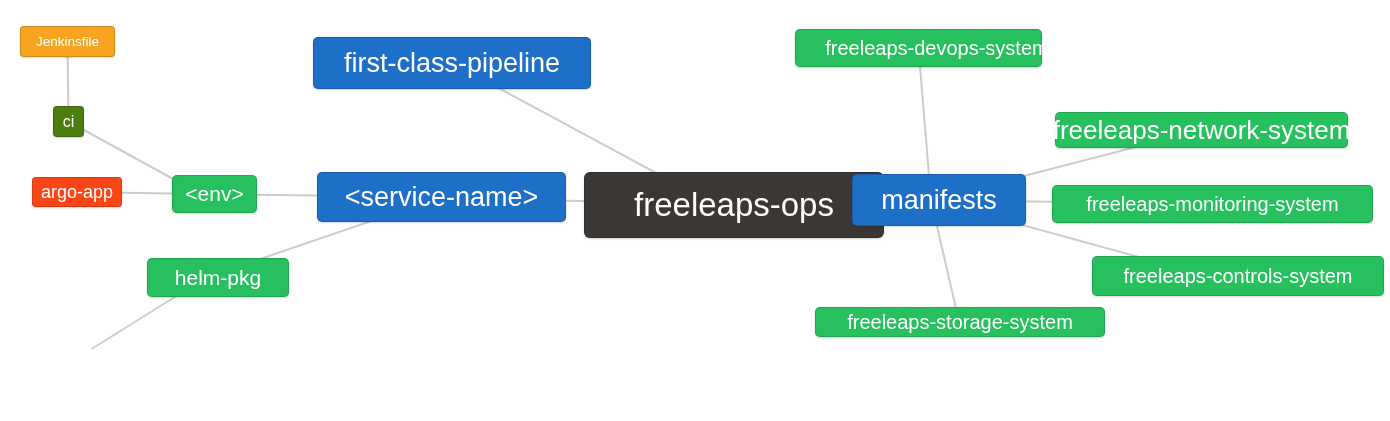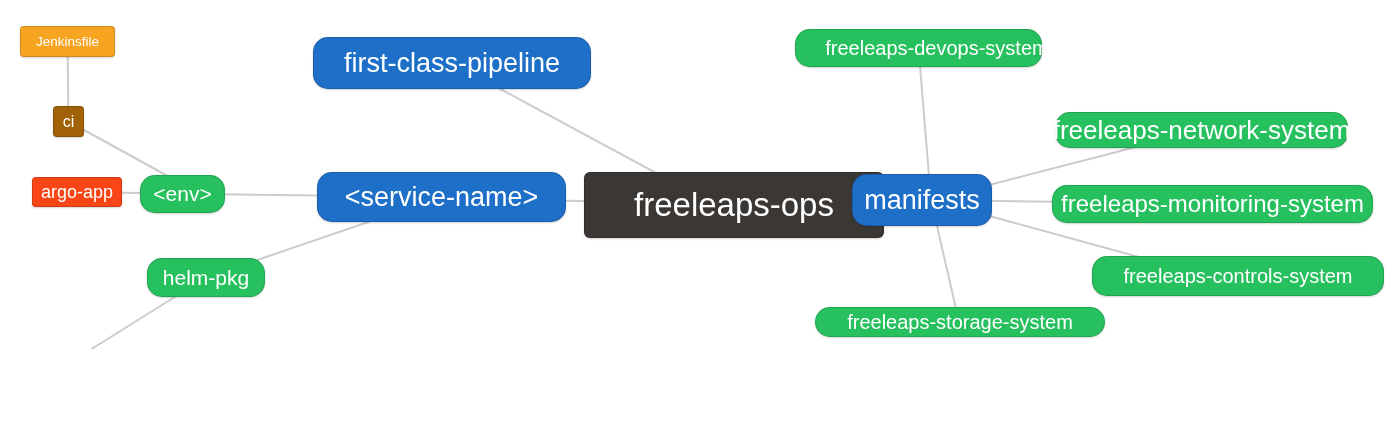--- a/index.html
+++ b/index.html
@@ -19,39 +19,39 @@
   }
   .node {
     position: absolute;
     z-index: 1;
     display: flex;
     align-items: center;
     justify-content: center;
     color: #ffffff;
     white-space: nowrap;
     border: 1px solid rgba(0,0,0,0.15);
-    border-radius: 15px;
+    border-radius: 5px;
     box-shadow: 0 1px 2px rgba(0,0,0,0.18);
     box-sizing: border-box;
     cursor: pointer;
   }
   
   .n-jenkinsfile          { left: 20px;   top: 26px;  width: 95px;  height: 31px; font-size: 13.5px; border-radius: 4px; }
   .n-ci                   { left: 53px;   top: 106px; width: 31px;  height: 31px; font-size: 16px;   border-radius: 4px; }
   .n-argo-app             { left: 32px;   top: 177px; width: 90px;  height: 30px; font-size: 18px;   border-radius: 4px; }
-  .n-env                  { left: 140px;  top: 175px; width: 85px;  height: 38px; font-size: 21px; }
+  .n-env                  { left: 172px;  top: 175px; width: 85px;  height: 38px; font-size: 21px; }
   .n-service-name         { left: 317px;  top: 172px; width: 249px; height: 50px; font-size: 27px; }
   .n-first-class-pipeline { left: 313px;  top: 37px;  width: 278px; height: 52px; font-size: 27px; }
   .n-freeleaps-ops        { left: 584px;  top: 172px; width: 300px; height: 66px; font-size: 33px; border-radius: 6px; }
-  .n-manifests            { left: 852px;  top: 174px; width: 140px; height: 52px; font-size: 27px; }
-  .n-helm-pkg             { left: 147px;  top: 258px; width: 118px; height: 39px; font-size: 21px; }
+  .n-manifests            { left: 852px;  top: 174px; width: 174px; height: 52px; font-size: 27px; }
+  .n-helm-pkg             { left: 147px;  top: 258px; width: 142px; height: 39px; font-size: 21px; }
   .n-values-env-yaml      { left: 8px;    top: 333px; width: 167px; height: 32px; font-size: 16.5px; border-radius: 4px; }
   .n-devops-system        { left: 795px;  top: 29px;  width: 247px; height: 38px; font-size: 20px; padding-left: 37px; }
   .n-network-system       { left: 1055px; top: 112px; width: 293px; height: 36px; font-size: 26px; }
-  .n-monitoring-system    { left: 1052px; top: 185px; width: 321px; height: 38px; font-size: 24px; }
+  .n-monitoring-system    { left: 1052px; top: 185px; width: 321px; height: 38px; font-size: 20px; }
   .n-controls-system      { left: 1092px; top: 256px; width: 292px; height: 40px; font-size: 20px; }
   .n-storage-system       { left: 815px;  top: 307px; width: 290px; height: 30px; font-size: 20px; }
 </style>
 </head>
 <body>
 
 <div id="mindmap">
   <svg id="edges-layer" xmlns="http://www.w3.org/2000/svg">
       <line x1="67.5" y1="41.5" x2="68.5" y2="121.5" stroke="#cccccc" stroke-width="2"></line>
       <line x1="68.5" y1="121.5" x2="200.5" y2="194" stroke="#cccccc" stroke-width="2"></line>
@@ -63,21 +63,21 @@
       <line x1="452" y1="63" x2="715.5" y2="205" stroke="#cccccc" stroke-width="2"></line>
       <line x1="715.5" y1="205" x2="931" y2="200" stroke="#cccccc" stroke-width="2"></line>
       <line x1="931" y1="200" x2="918.5" y2="48" stroke="#cccccc" stroke-width="2"></line>
       <line x1="931" y1="200" x2="1201.5" y2="130" stroke="#cccccc" stroke-width="2"></line>
       <line x1="931" y1="200" x2="1212.5" y2="204" stroke="#cccccc" stroke-width="2"></line>
       <line x1="931" y1="200" x2="1208" y2="276" stroke="#cccccc" stroke-width="2"></line>
       <line x1="931" y1="200" x2="960" y2="326" stroke="#cccccc" stroke-width="2"></line>
     </svg>
 
   <div class="node n-jenkinsfile" style="background: rgb(247, 165, 32);">Jenkinsfile</div>
-  <div class="node n-ci" style="background: #a16207;">ci</div>
+  <div class="node n-ci" style="background: #4d7c0f;">ci</div>
   <div class="node n-argo-app" style="background: rgb(250, 70, 22);">argo-app</div>
   <div class="node n-env" style="background: rgb(38, 193, 94);">&lt;env&gt;</div>
   <div class="node n-service-name" style="background: rgb(30, 111, 200);">&lt;service-name&gt;</div>
   <div class="node n-first-class-pipeline" style="background: rgb(30, 111, 200);">first-class-pipeline</div>
   <div class="node n-freeleaps-ops" style="background: rgb(59, 55, 52);">freeleaps-ops</div>
   <div class="node n-manifests" style="background: rgb(30, 111, 200);">manifests</div>
   <div class="node n-helm-pkg" style="background: rgb(38, 193, 94);">helm-pkg</div>
   <div class="node n-devops-system" style="background: rgb(38, 193, 94);">freeleaps-devops-system</div>
   <div class="node n-network-system" style="background: rgb(38, 193, 94);">freeleaps-network-system</div>
   <div class="node n-monitoring-system" style="background: rgb(38, 193, 94);">freeleaps-monitoring-system</div>

